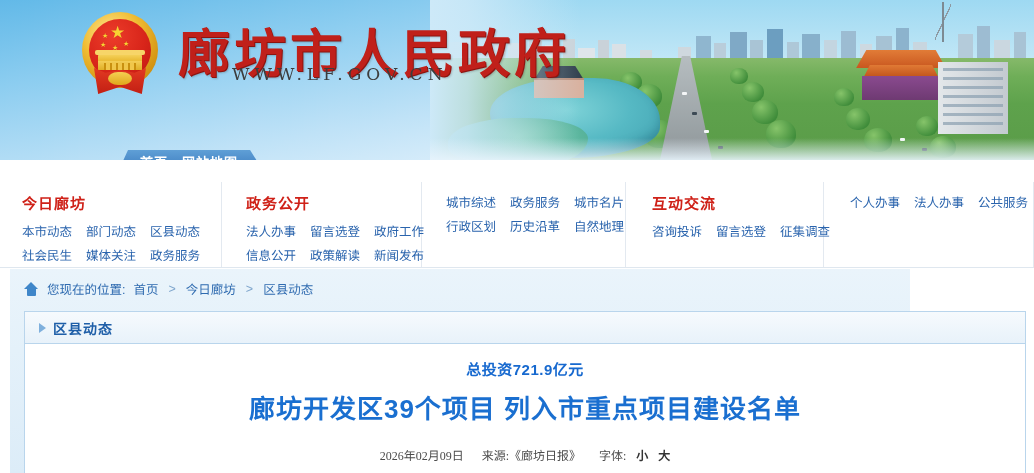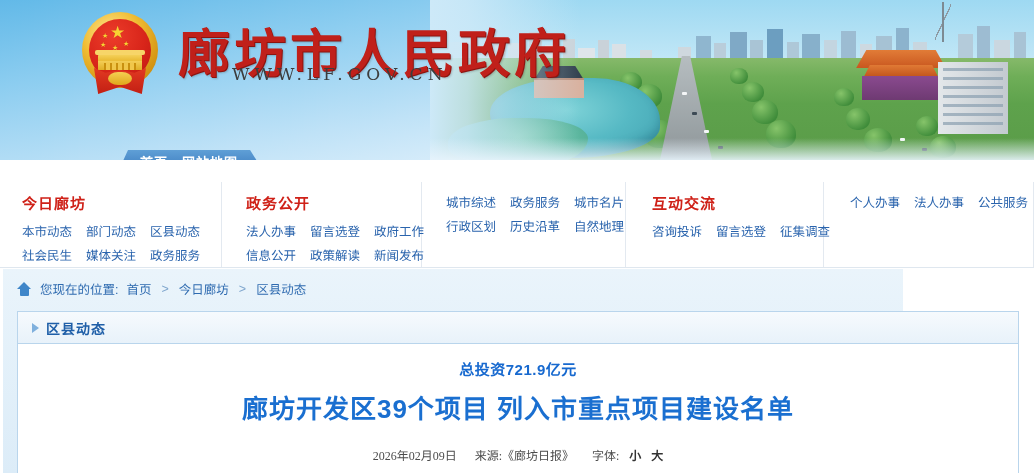--- a/index.html
+++ b/index.html
@@ -235,21 +235,21 @@
     white-space:nowrap; margin-right:14px;
   }
   .menu-row a:last-child { margin-right:0; }
   .menu-sep {
     position:absolute; left:0; bottom:0; width:1034px; height:1px;
     background:#dfe7ef;
   }
 
   
   .page-body {
-    position:absolute; left:3px; top:269px; width:900px; height:204px;
+    position:absolute; left:10px; top:269px; width:900px; height:204px;
     background:linear-gradient(to bottom,#eaf4fb 0%,#e4f1fa 40%,#dcecf8 100%);
   }
   .crumb {
     display:flex; align-items:center; gap:8px;
     padding:10px 0 8px 14px; font-size:12.5px; color:#2f6bb0;
   }
   .home-icon {
     display:inline-block; width:15px; height:14px; position:relative; flex:none;
   }
   .home-icon::before{

